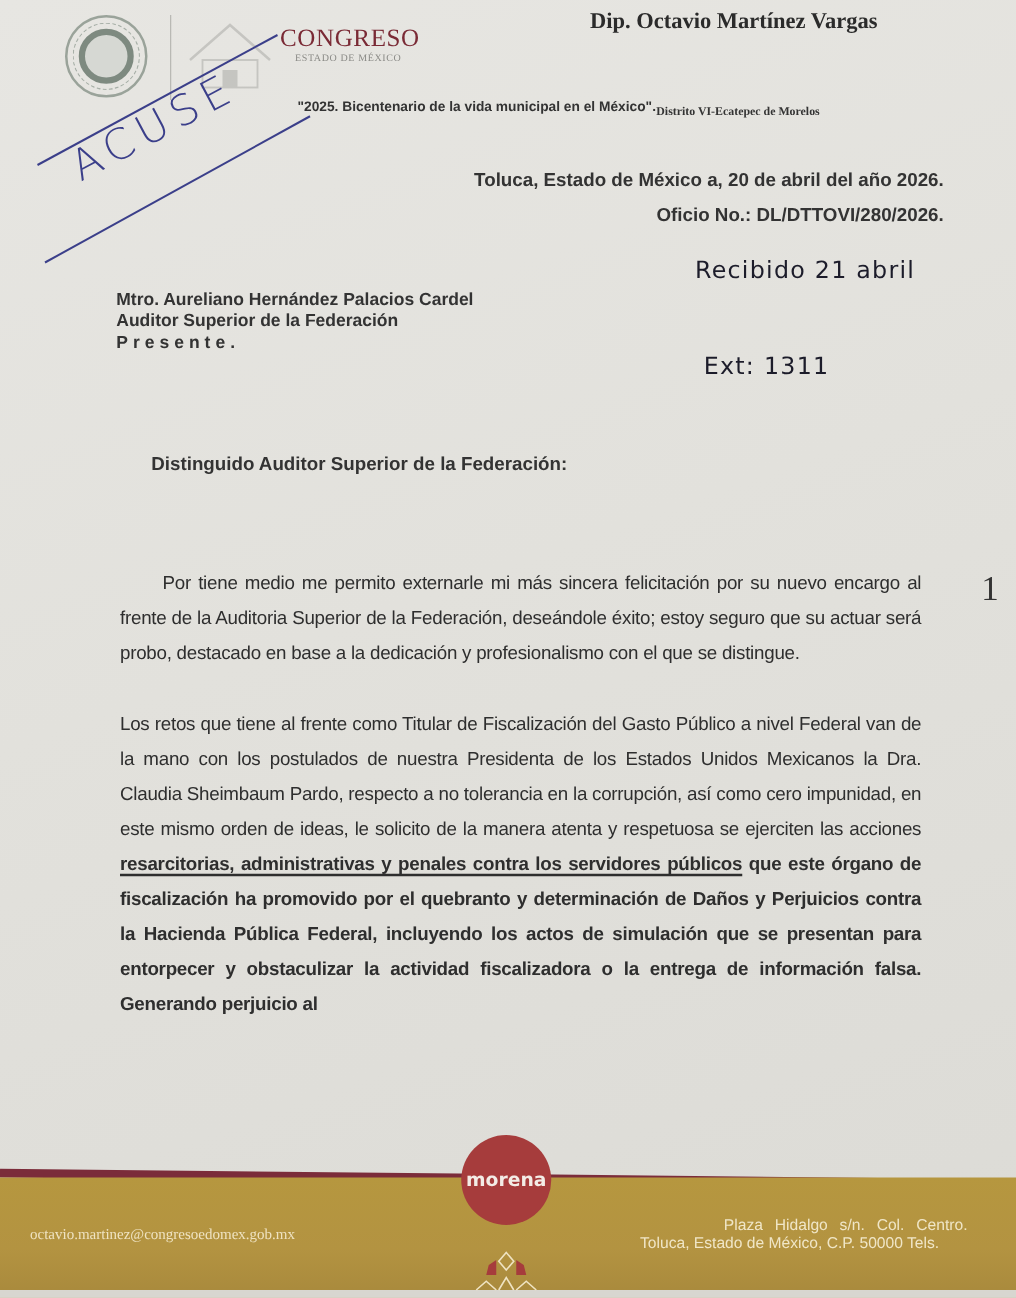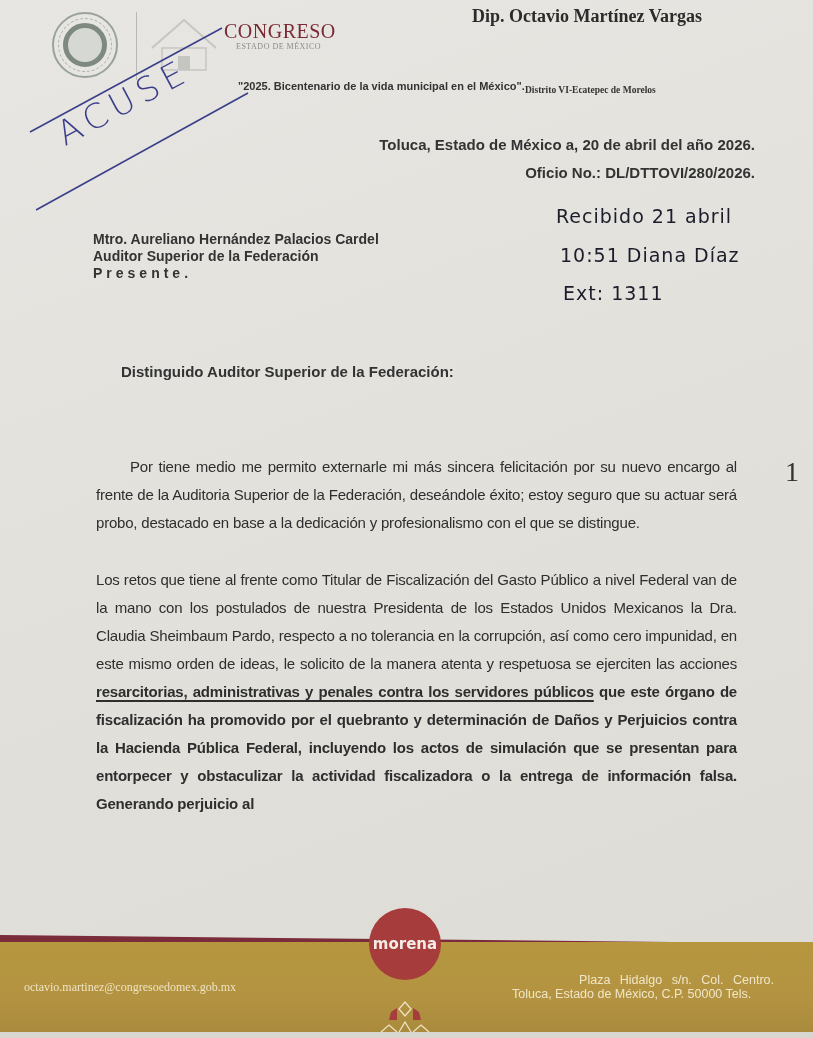--- a/index.html
+++ b/index.html
@@ -136,21 +136,20 @@
   <svg class="pen-line" viewBox="0 0 813 260">
     <line x1="222" y1="28" x2="30" y2="132" stroke="#3b3f8a" stroke-width="1.6"></line>
     <line x1="248" y1="93" x2="36" y2="210" stroke="#3b3f8a" stroke-width="1.6"></line>
   </svg>
   <div class="acuse">ACUSE</div>
 
   <div class="place-date">Toluca, Estado de México a, 20 de abril del año 2026.</div>
   <div class="oficio">Oficio No.: DL/DTTOVI/280/2026.</div>
 
   <div class="hand" style="left:556px; top:205px;">Recibido 21 abril</div>
-  <div class="hand" style="left:560px; top:244px;">10:51 Diana Díaz</div>
   <div class="hand" style="left:563px; top:282px;">Ext: 1311</div>
 
   <div class="recipient">
     <div>Mtro. Aureliano Hernández Palacios Cardel</div>
     <div>Auditor Superior de la Federación</div>
     <div class="presente">Presente.</div>
   </div>
 
   <div class="salutation">Distinguido Auditor Superior de la Federación:</div>
 

